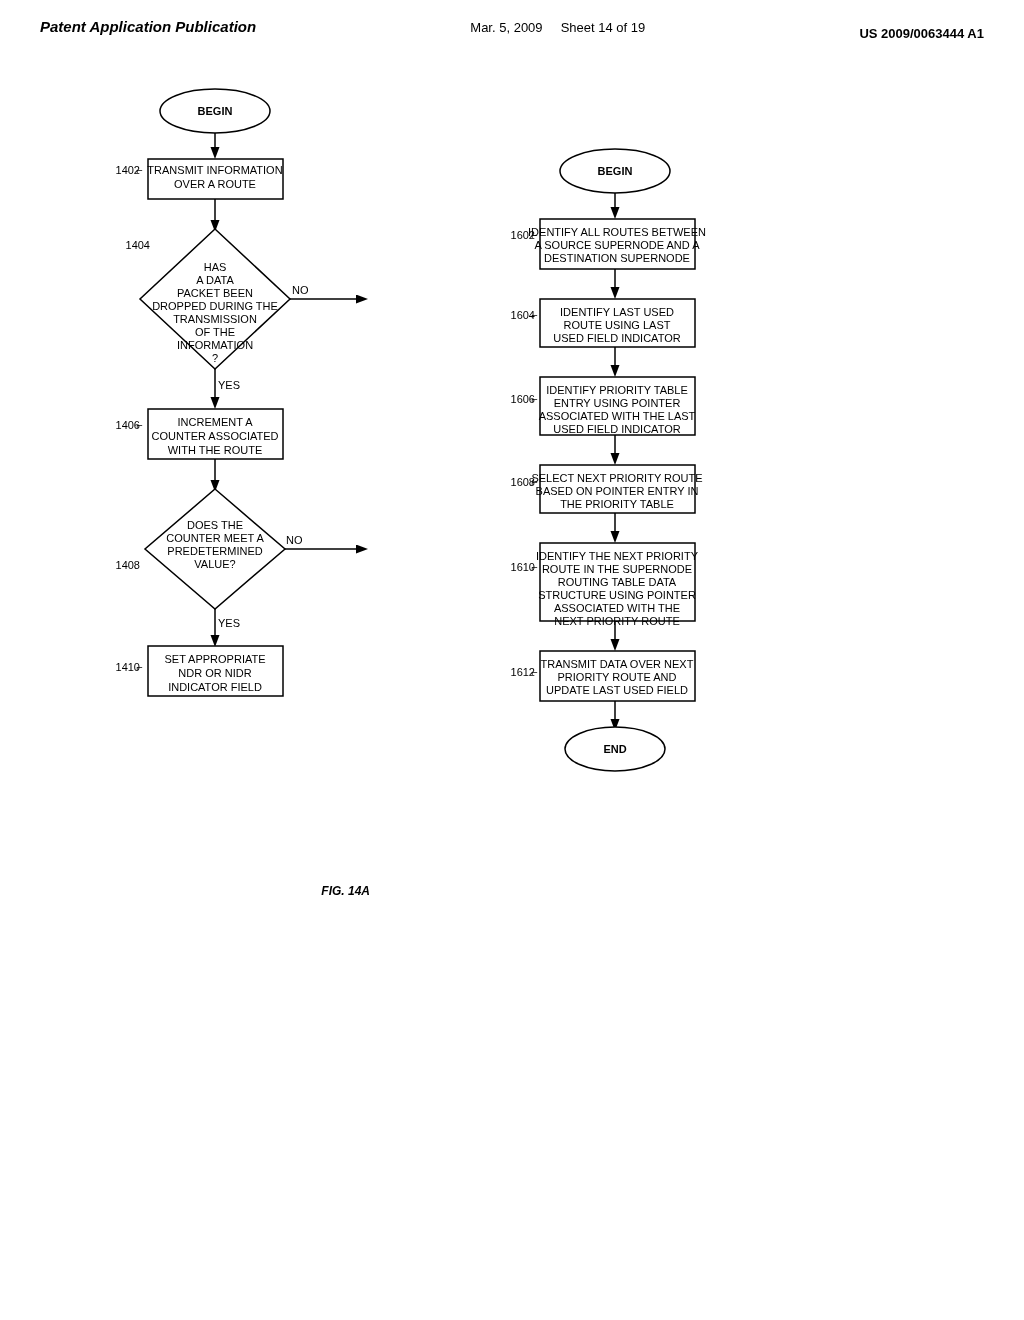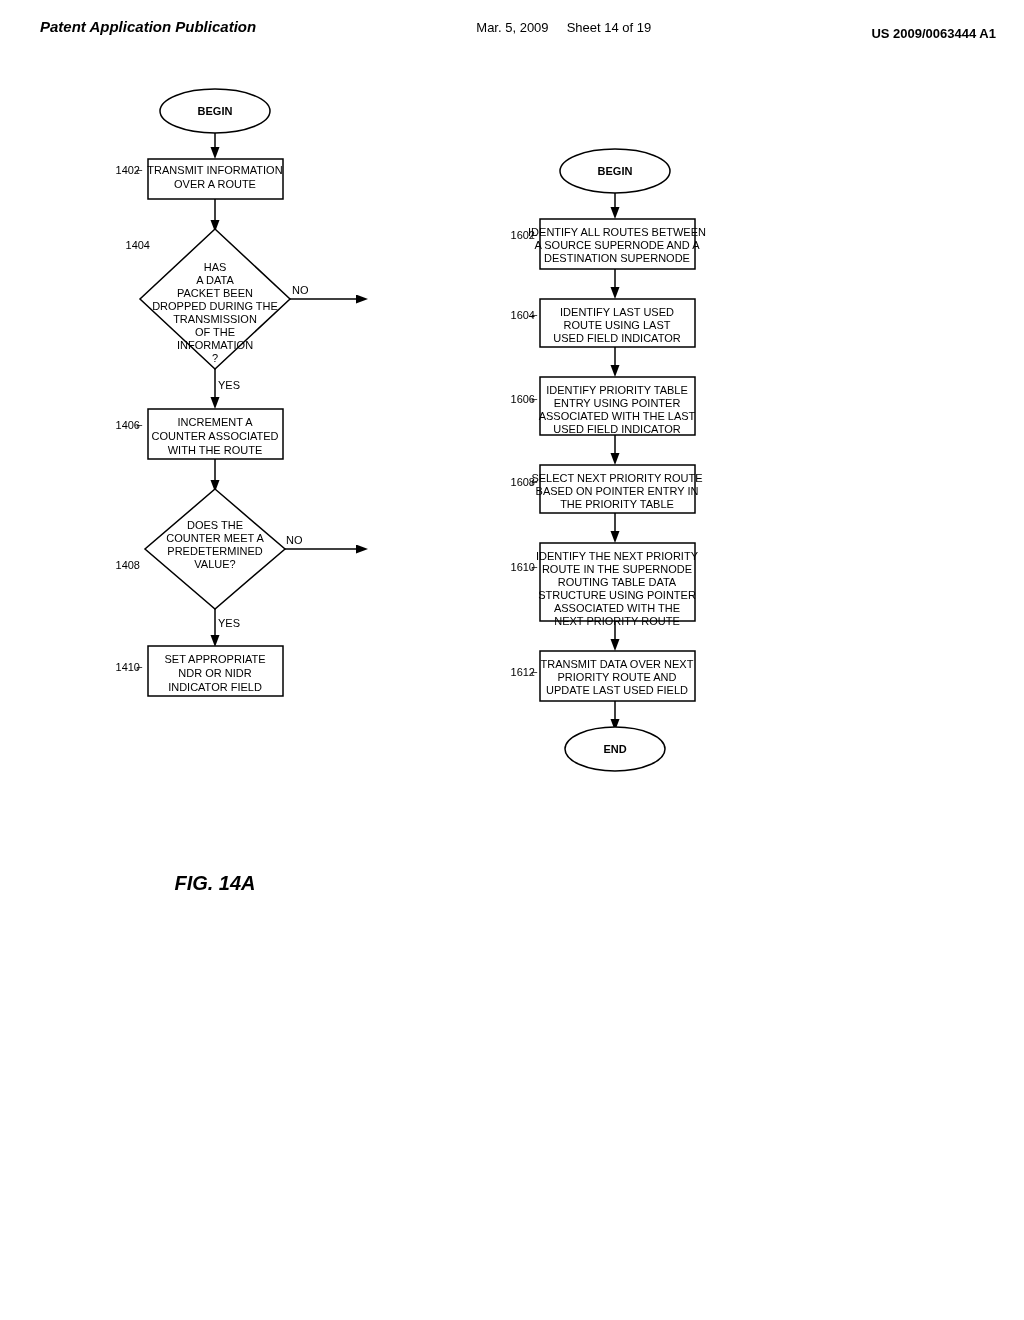--- a/index.html
+++ b/index.html
@@ -8,21 +8,21 @@
       min-height: 1320px;
       background: #fff;
       font-family: Arial, Helvetica, sans-serif;
       font-size: 12px;
       color: #000;
     }
     .header {
       display: flex;
       justify-content: space-between;
       align-items: flex-start;
-      padding: 18px 28px 10px 40px;
+      padding: 18px 40px 10px 40px;
       border-bottom: none;
     }
     .header-left {
       font-weight: bold;
       font-size: 15px;
       font-style: italic;
     }
     .header-center {
       font-size: 13px;
       text-align: right;
@@ -46,23 +46,23 @@
       position: relative;
     }
     svg text {
       font-family: Arial, Helvetica, sans-serif;
       font-size: 11px;
       fill: #000;
     }
     .fig-label {
       font-style: italic;
       font-weight: bold;
-      font-size: 20px;
-      text-align: center;
-      margin-top: 8px;
+      font-size: 12px;
+      text-align: right;
+      margin-top: 20px;
     }
   </style>
 </head>
 <body>
 
 <div class="header">
   <div class="header-left">Patent Application Publication</div>
   <div class="header-center">
     <span>Mar. 5, 2009</span>
     &nbsp;&nbsp;&nbsp;

